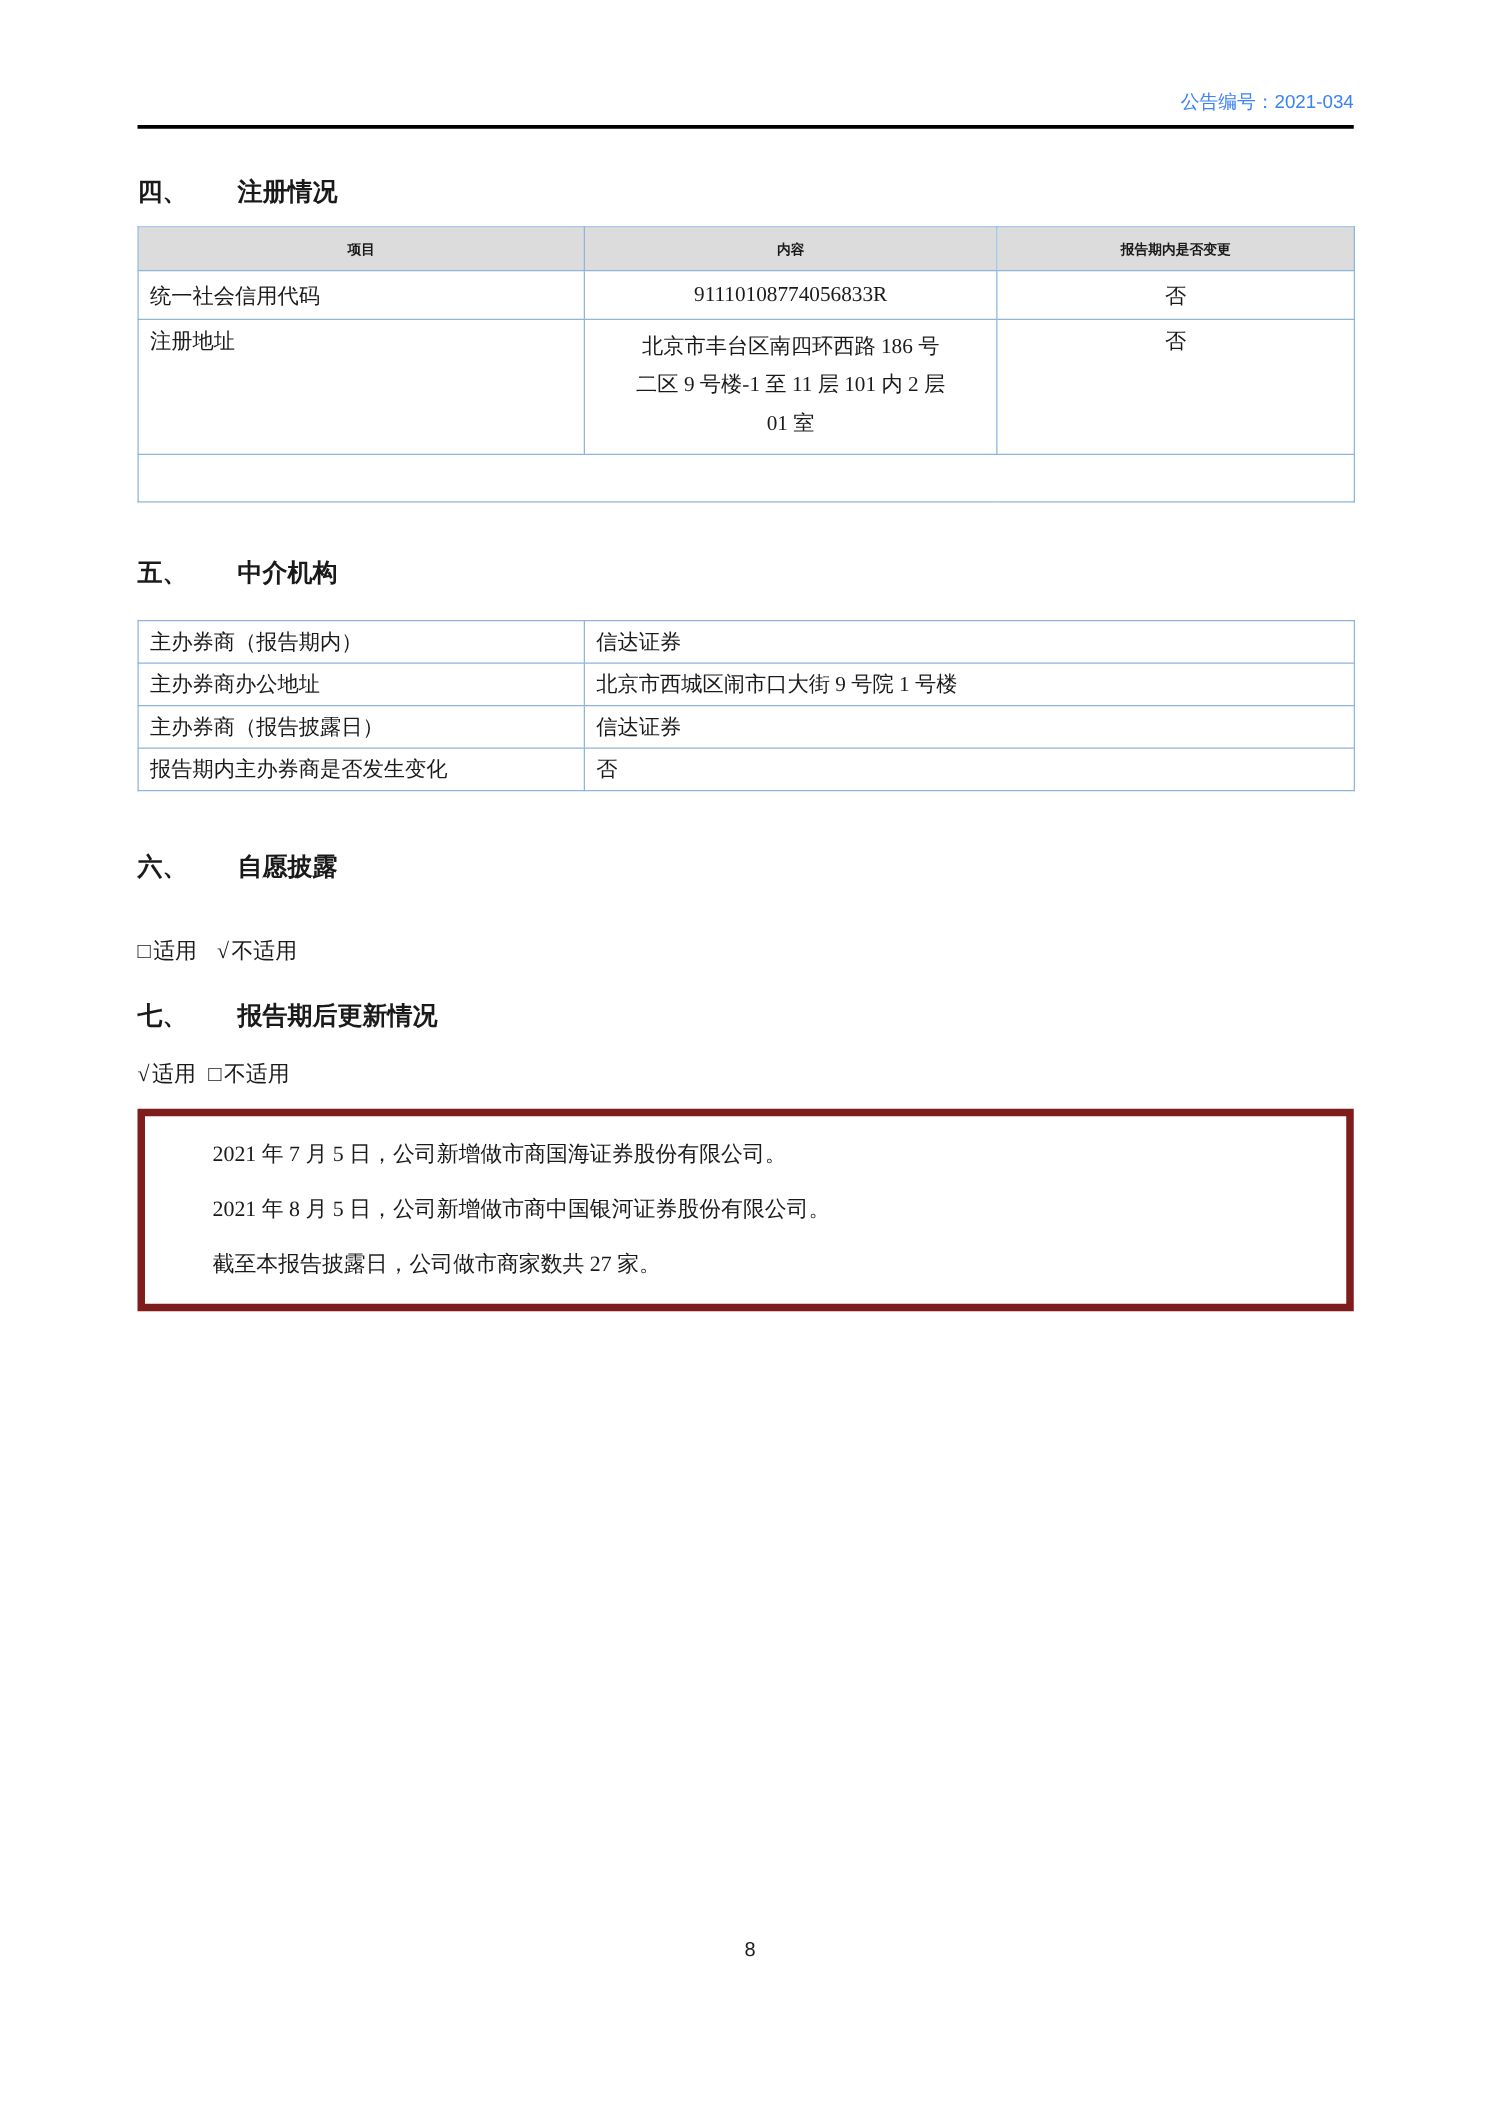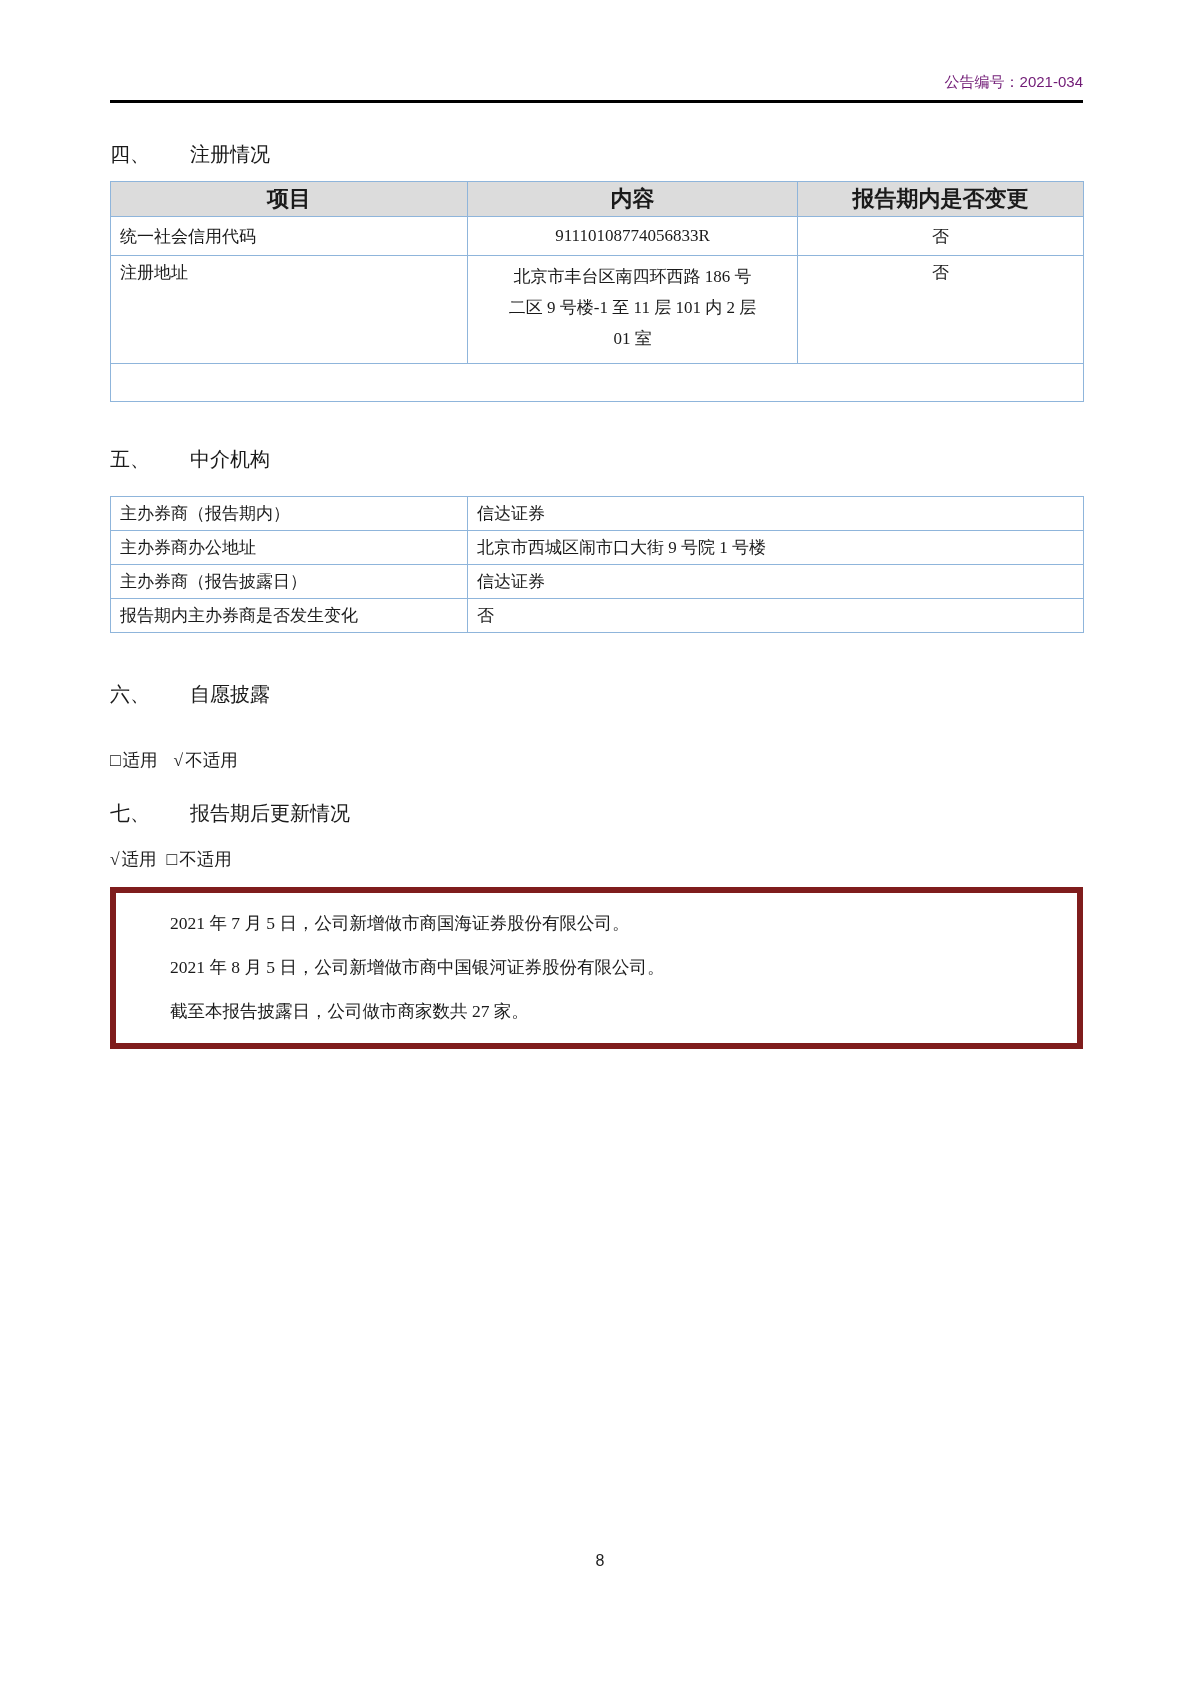--- a/index.html
+++ b/index.html
@@ -7,35 +7,35 @@
     width:1200px; height:1696px; position:relative; margin:0 auto;
     background:#ffffff; color:#1a1a1a;
     font-family:"Liberation Serif","DejaVu Serif",serif;
     overflow:hidden;
   }
   .content { position:absolute; left:110px; top:0; width:973px; }
 
   .doc-header {
     padding-top:72px; text-align:right;
     font-family:"Liberation Sans","DejaVu Sans",sans-serif;
-    font-size:15px; line-height:20px; color:#701a75;
+    font-size:15px; line-height:20px; color:#3b82f6;
   }
   .rule { margin-top:8px; border-top:3px solid #000; height:0; }
 
-  .sec-heading { font-size:20px; font-weight:normal; line-height:27px; }
+  .sec-heading { font-size:20px; font-weight:bold; line-height:27px; }
   .sec-heading .sec-num { display:inline-block; min-width:80px; }
   .h4 { margin-top:38px; }
   .h5 { margin-top:44px; }
   .h6 { margin-top:48px; }
   .h7 { margin-top:28px; }
 
   table { border-collapse:collapse; width:973px; table-layout:fixed; font-size:17px; }
   td, th { border:1px solid #8fb5db; padding:2px 9px; overflow:hidden; }
   .t1 { margin-top:13px; }
-  .t1 th { background:#dcdcdc; font-weight:bold; text-align:center; height:30px; font-size:22px; }
+  .t1 th { background:#dcdcdc; font-weight:bold; text-align:center; height:30px; font-size:11px; }
   .t1 .r1 td { height:34px; }
   .t1 .r2 td { height:100px; vertical-align:top; padding-top:5px; }
   .t1 .r3 td { height:31px; }
   .t1 .empty td { height:33px; }
   .lbl { text-align:left; }
   .ctr { text-align:center; }
   .addr div { line-height:31px; }
   .chg-top { padding-top:7px; }
 
   .t2 { margin-top:23px; }

